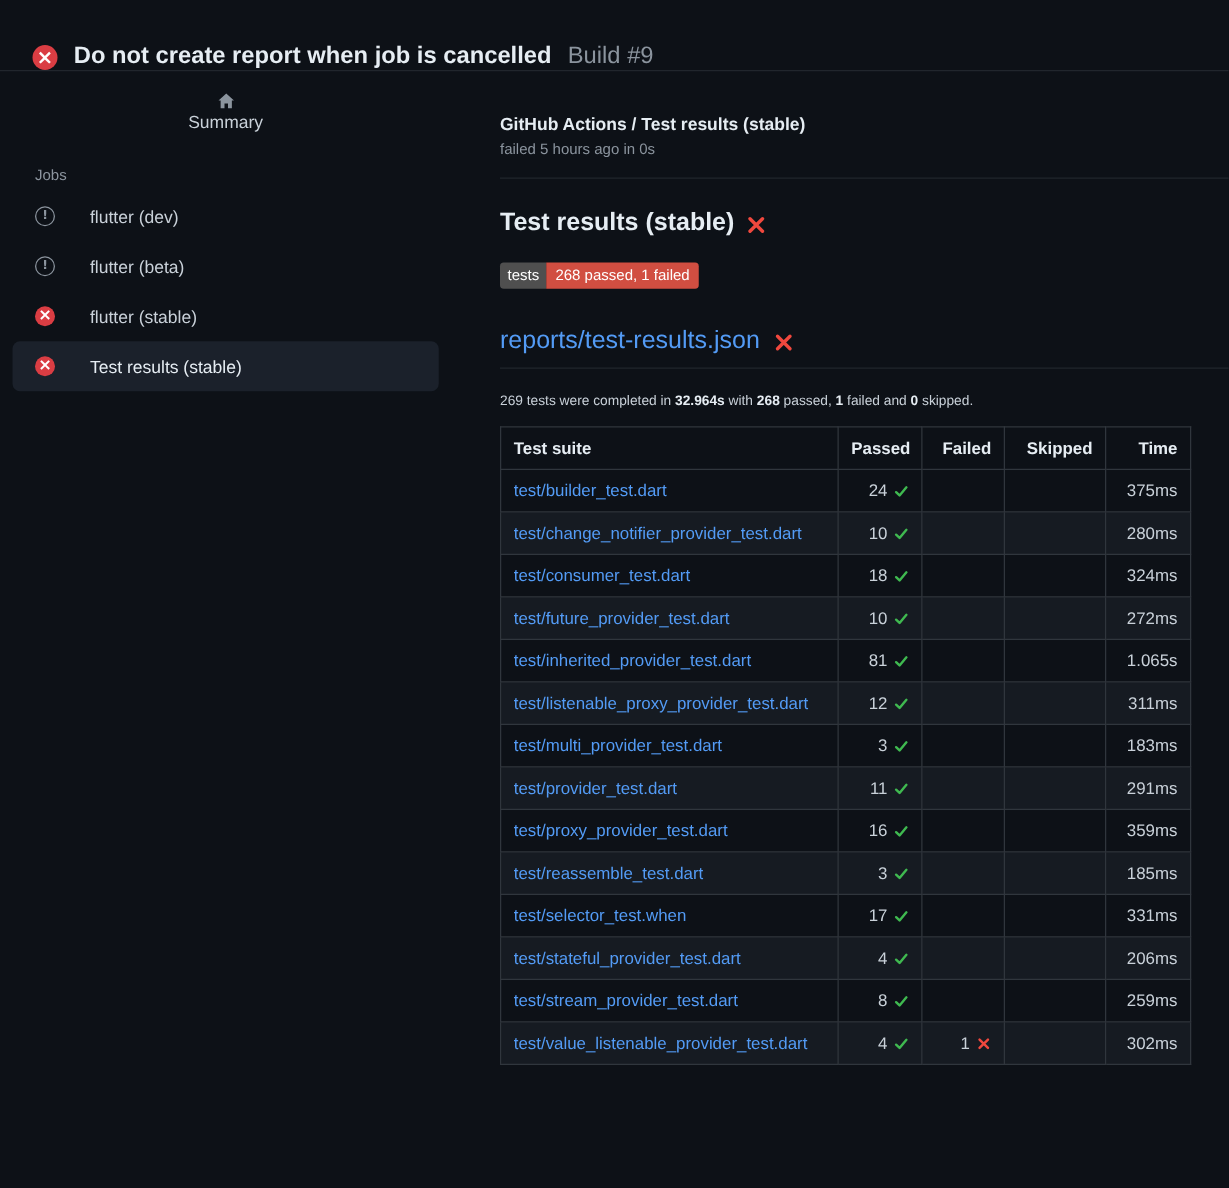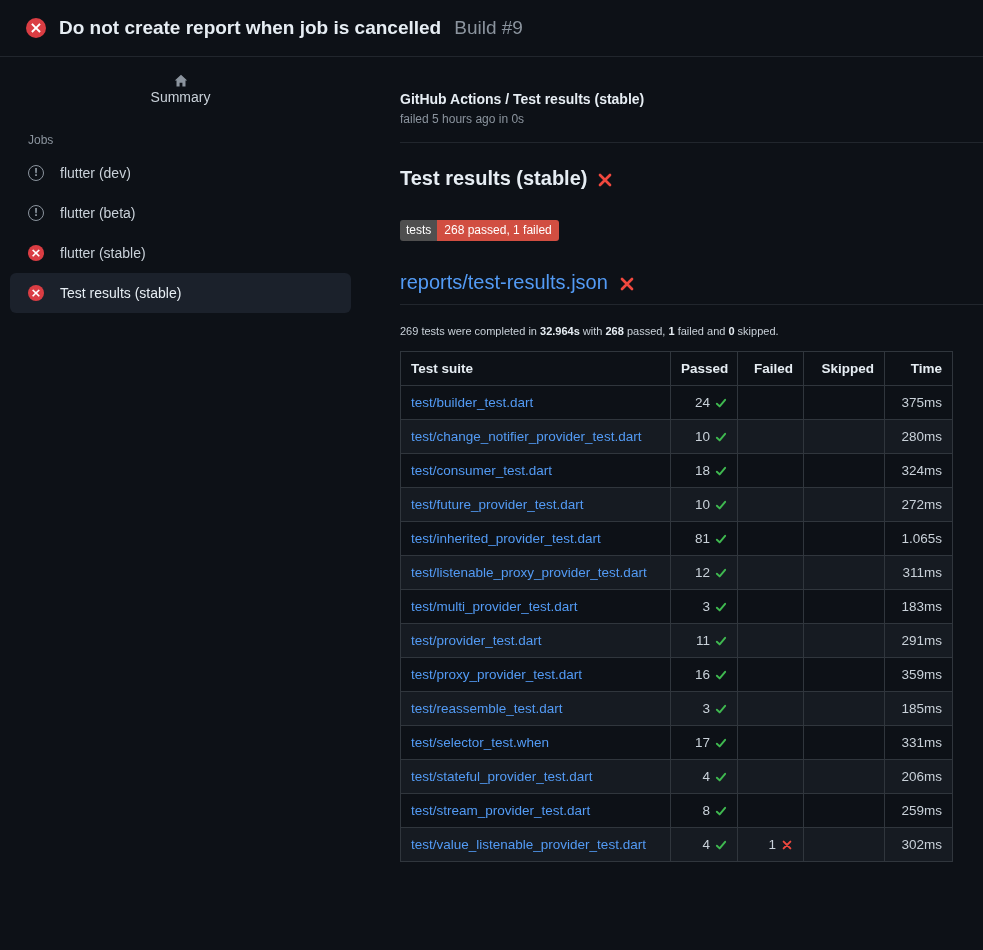--- a/index.html
+++ b/index.html
@@ -14,21 +14,21 @@
   body{
     width:983px;height:950px;overflow:hidden;
     background:var(--page_bg);
     font-family:"Liberation Sans","DejaVu Sans",sans-serif;
     color:var(--text_secondary);
   }
   .page{width:983px;height:950px;display:flex;flex-direction:column;}
 
   
   .topbar{
-    height:57px;flex:none;display:flex;align-items:center;
+    height:57px;flex:none;display:flex;align-items:flex-end;
     padding:0 16px 0 26px;gap:13px;border-bottom:1px solid var(--border);
   }
   .run-title{margin:0;font-size:19px;font-weight:700;color:var(--text_primary);white-space:nowrap;}
   .build-number{font-size:19px;font-weight:400;color:var(--text_muted);white-space:nowrap;}
 
   
   .status-icon{
     display:inline-flex;align-items:center;justify-content:center;
     width:16px;height:16px;border-radius:50%;flex:none;
     font-family:"DejaVu Sans",sans-serif;
@@ -49,37 +49,37 @@
   .summary-item{
     margin-left:10px;width:341px;height:40px;display:flex;align-items:center;
     gap:0;padding:0 18px;border-radius:6px;cursor:pointer;
     color:var(--text_secondary);font-size:14px;flex-direction:column;
   }
   .home-icon{flex:none;}
   .jobs-heading{margin:20px 0 6px 28px;font-size:12px;color:var(--text_muted);}
   .jobs-list{display:flex;flex-direction:column;}
   .job-item{
     margin-left:10px;width:341px;height:40px;display:flex;align-items:center;
-    gap:16px;padding:0 18px;border-radius:6px;cursor:pointer;
+    gap:28px;padding:0 18px;border-radius:6px;cursor:pointer;
     color:var(--text_secondary);font-size:14px;
   }
   .job-item.selected{background:var(--selected_bg);color:var(--text_primary);}
 
   
   .breadcrumb{font-size:14px;font-weight:700;color:var(--text_primary);}
   .run-status{margin-top:5px;font-size:12px;color:var(--text_muted);}
   .divider{margin:16px 0 0;border:none;border-top:1px solid var(--border);height:0;}
   .section-title{
     margin:24px 0 0;display:flex;align-items:center;gap:10px;
     font-size:20px;font-weight:700;color:var(--text_primary);
   }
   .x-mark{width:16px;height:16px;flex:none;margin-top:2px;}
   .x-mark path{stroke:var(--danger_red);stroke-width:2.7;stroke-linecap:round;fill:none;}
 
-  .badge{margin-top:30px;display:inline-flex;font-size:12px;line-height:1;justify-content:center;}
+  .badge{margin-top:20px;display:inline-flex;font-size:12px;line-height:1;justify-content:center;}
   .badge-label{background:var(--badge_label_bg);color:#fff;padding:4px 6px 5px;border-radius:3px 0 0 3px;}
   .badge-value{background:var(--badge_value_bg);color:#fff;padding:4px 7px 5px;border-radius:0 3px 3px 0;}
 
   .report-title{
     margin:30px 0 0;display:flex;align-items:center;gap:11px;
     font-size:20px;font-weight:400;
     border-bottom:1px solid var(--border);padding-bottom:10px;
   }
   .report-link{color:var(--link_blue);text-decoration:none;}
 

